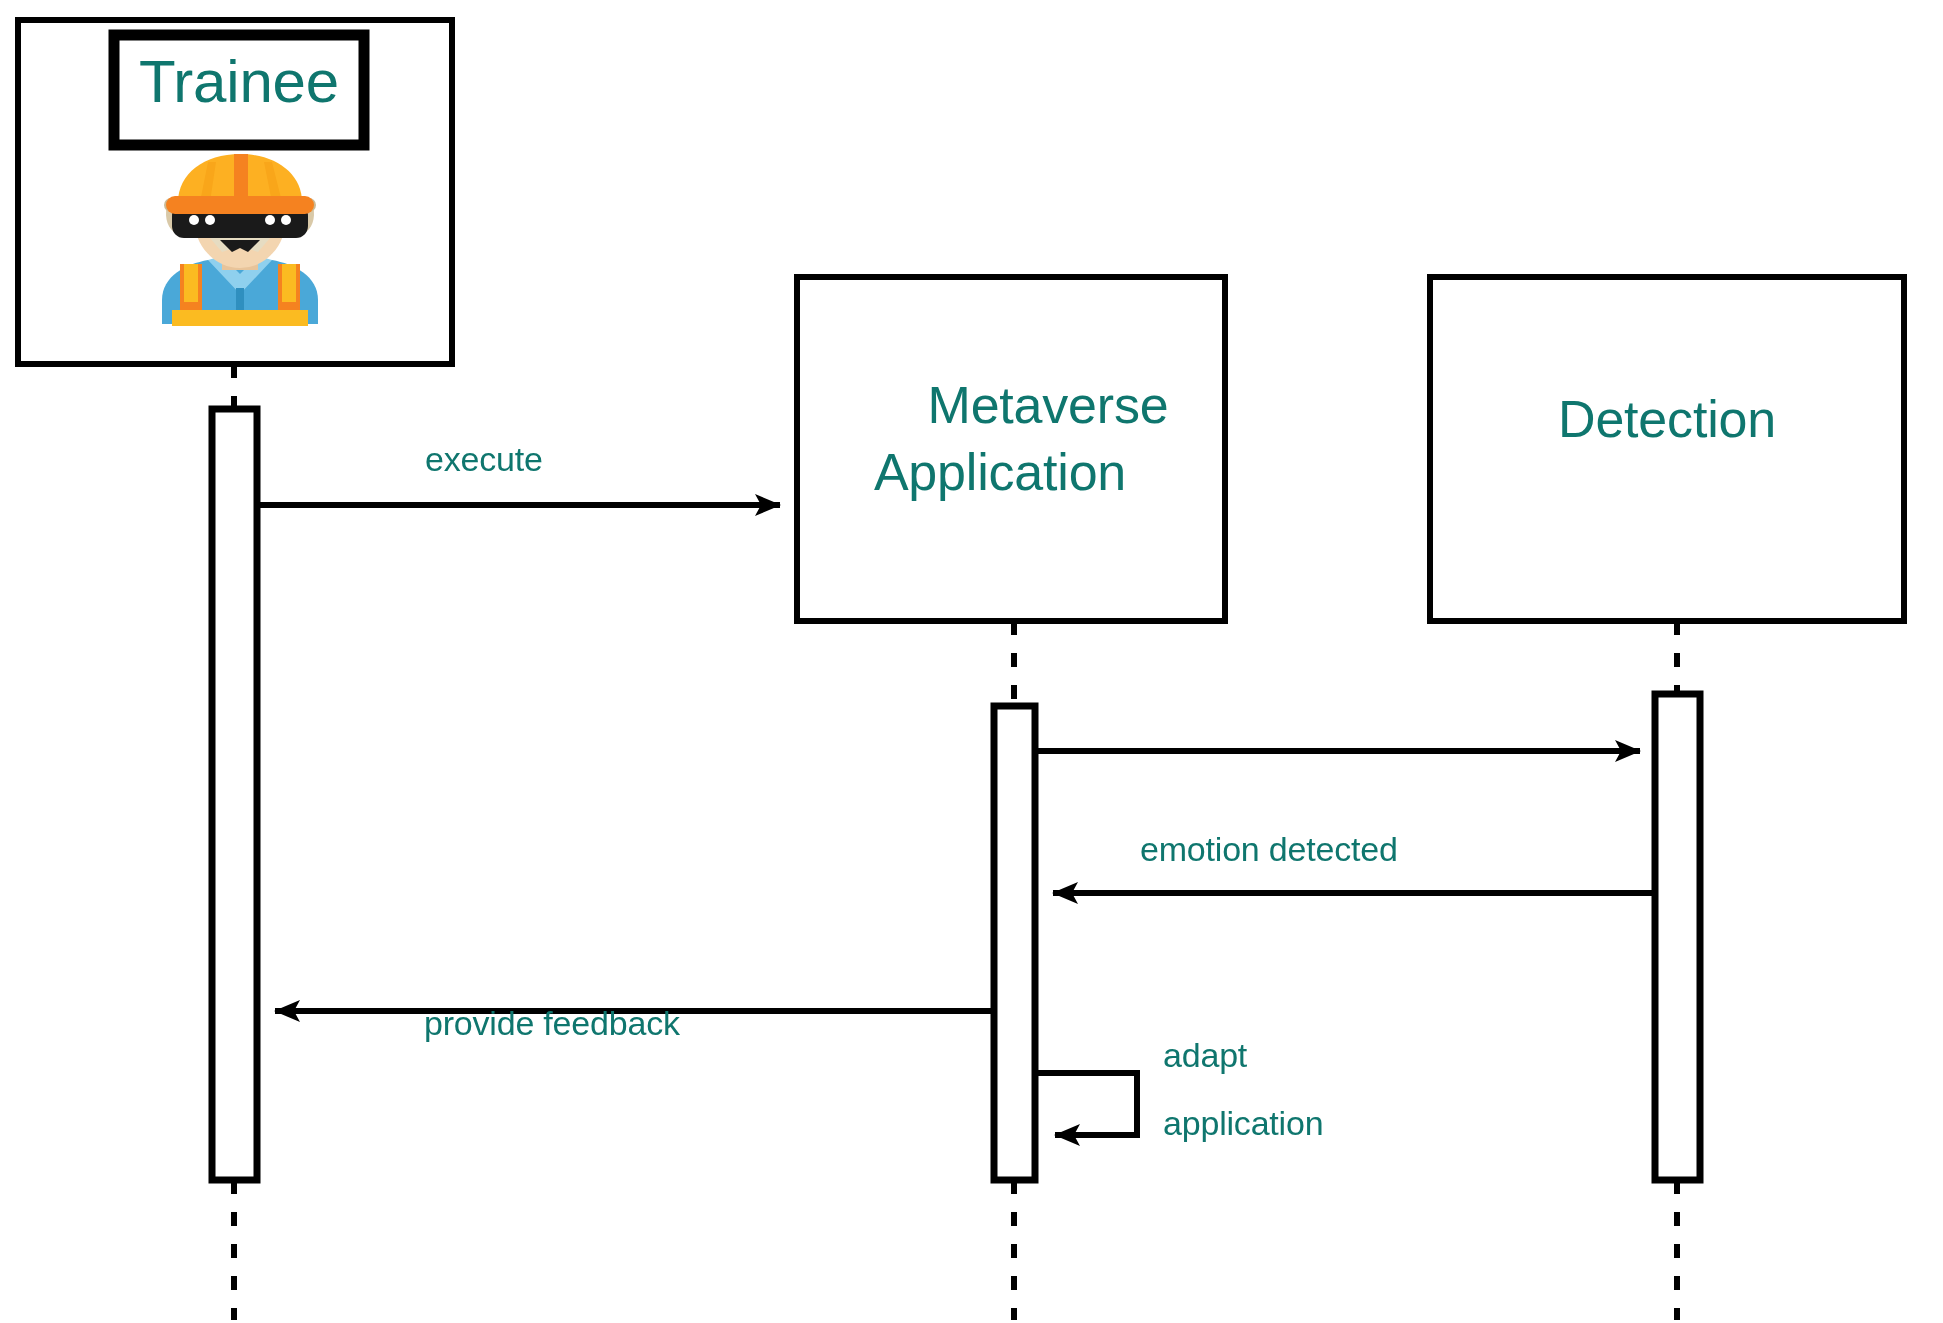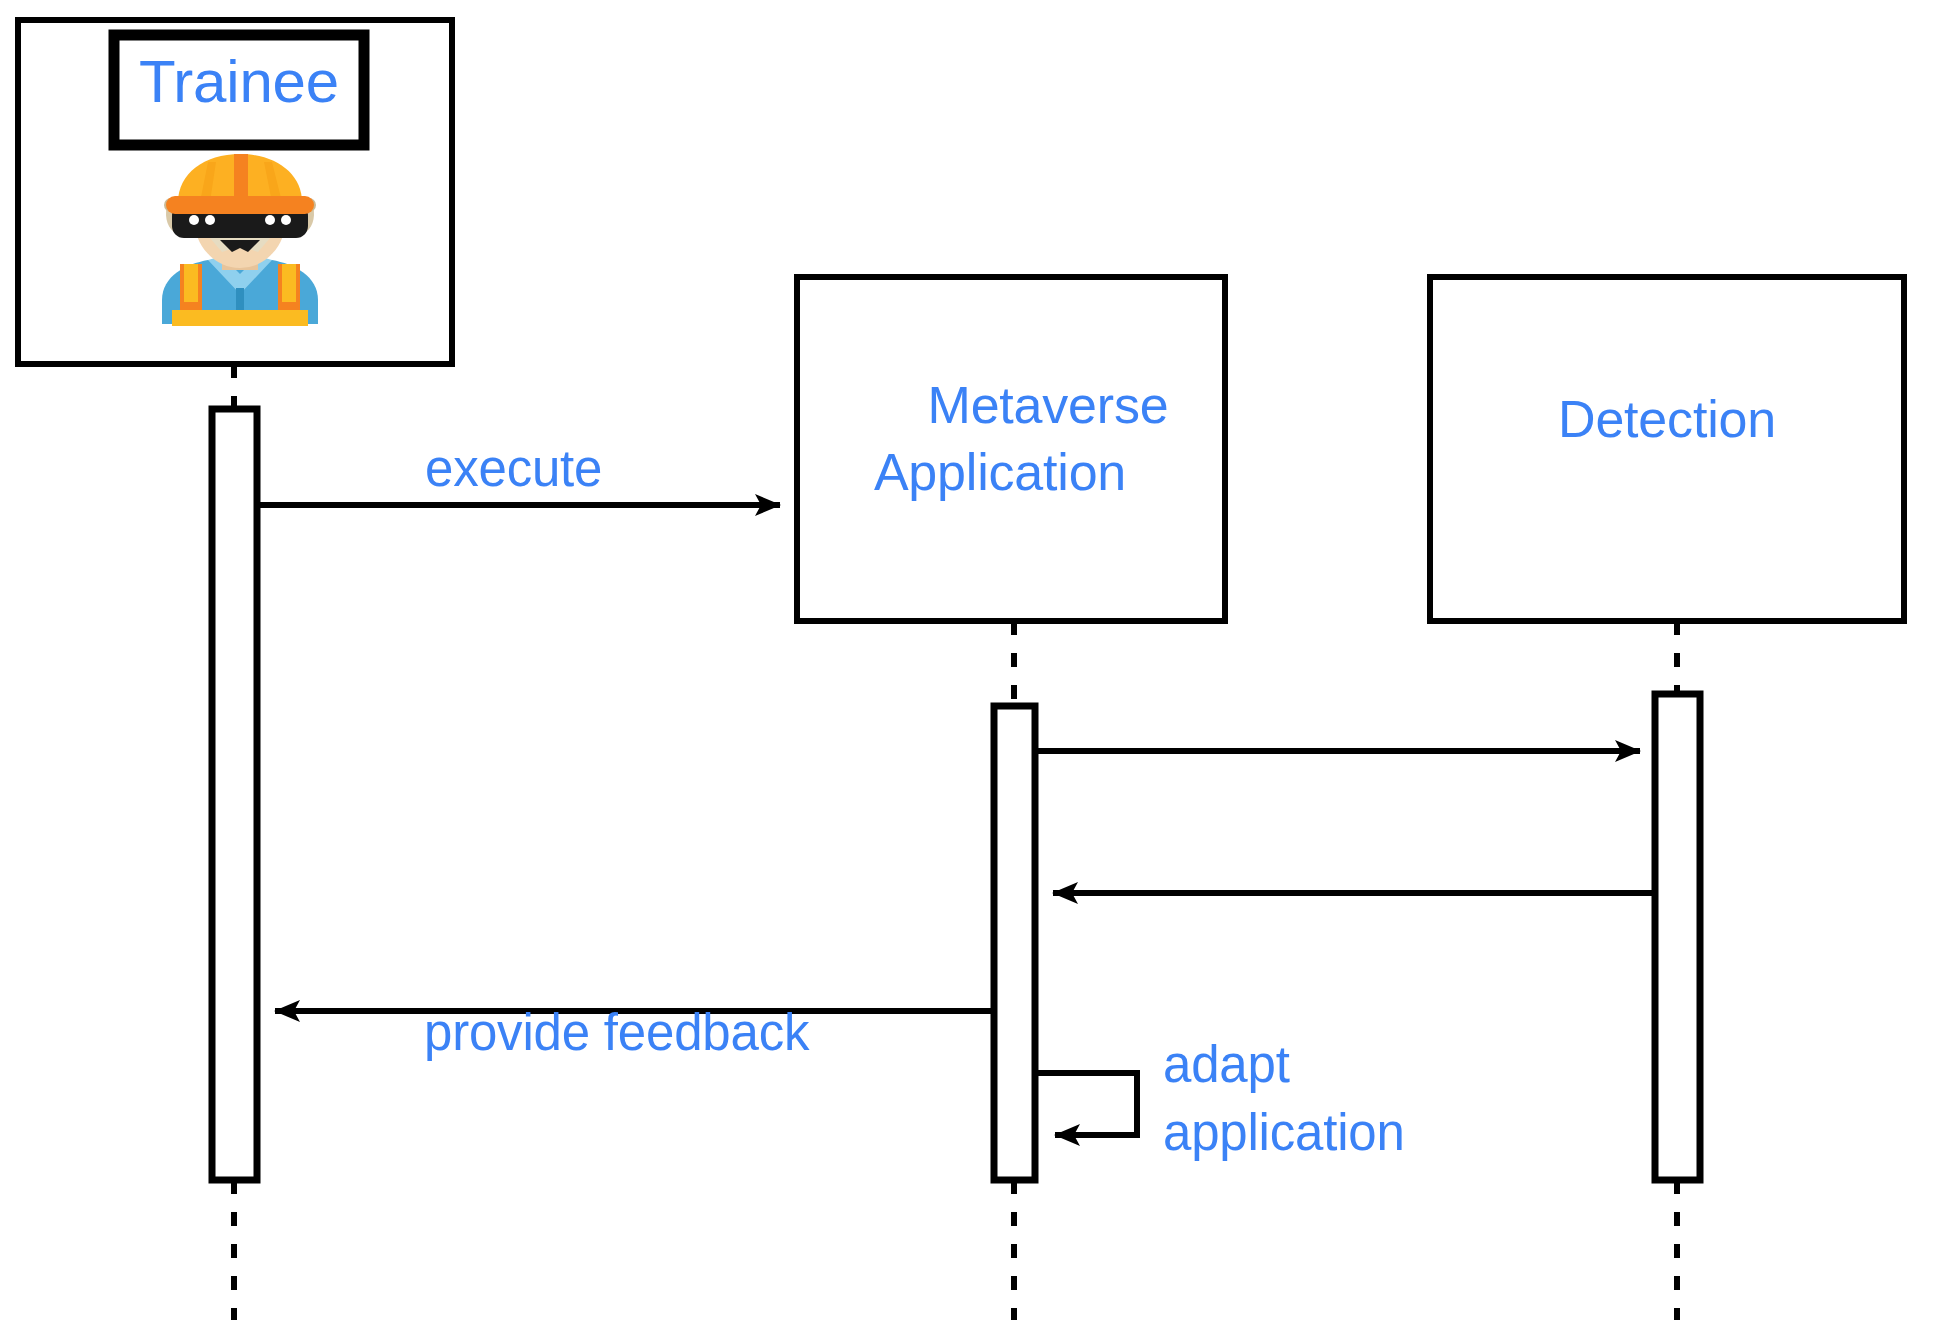--- a/index.html
+++ b/index.html
@@ -1,28 +1,28 @@
 <!DOCTYPE html>
 <html><head>
 <meta charset="utf-8">
 <style>
   html,body{margin:0;padding:0;background:#ffffff;}
   body{font-family:"Liberation Sans","DejaVu Sans",sans-serif;}
   #stage{position:relative;width:1943px;height:1323px;background:#ffffff;overflow:hidden;}
   #stage svg{position:absolute;top:0;left:0;}
   .dlabel{
     position:absolute;
-    color:#3b82f6;
+    color:#0f766e;
     font-family:"Liberation Sans","DejaVu Sans",sans-serif;
     white-space:pre;
     line-height:1.12;
     letter-spacing:-0.2px;
   }
   .boxtitle{font-size:52px;text-align:center;}
-  .msg{font-size:51px;}
+  .msg{font-size:34px;}
   .actorname{font-size:60px;text-align:center;}
 </style>
 </head>
 <body>
 
 <div id="stage">
 
   <svg width="1943" height="1323" viewBox="0 0 1943 1323">
     <defs>
       <marker id="ah-r" markerWidth="26" markerHeight="22" refX="25" refY="11" orient="auto" markerUnits="userSpaceOnUse">
@@ -139,19 +139,20 @@
   <div class="dlabel actorname" style="left:114px;top:48px;width:250px;">Trainee</div>
 
   <div class="dlabel boxtitle" style="left:795px;top:376px;width:410px;margin-left:48px;">Metaverse</div>
   <div class="dlabel boxtitle" style="left:795px;top:443px;width:410px;">Application</div>
 
   <div class="dlabel boxtitle" style="left:1430px;top:390px;width:474px;">Detection</div>
 
   <div class="dlabel msg" style="left:425px;top:440px;">execute</div>
 
 
+  <div class="dlabel msg" style="left:1140px;top:830px;">emotion detected</div>
 
   <div class="dlabel msg" style="left:424px;top:1004px;">provide feedback</div>
 
   <div class="dlabel msg" style="left:1163px;top:1036px;">adapt</div>
   <div class="dlabel msg" style="left:1163px;top:1104px;">application</div>
 
 </div>
 
 </body></html>

